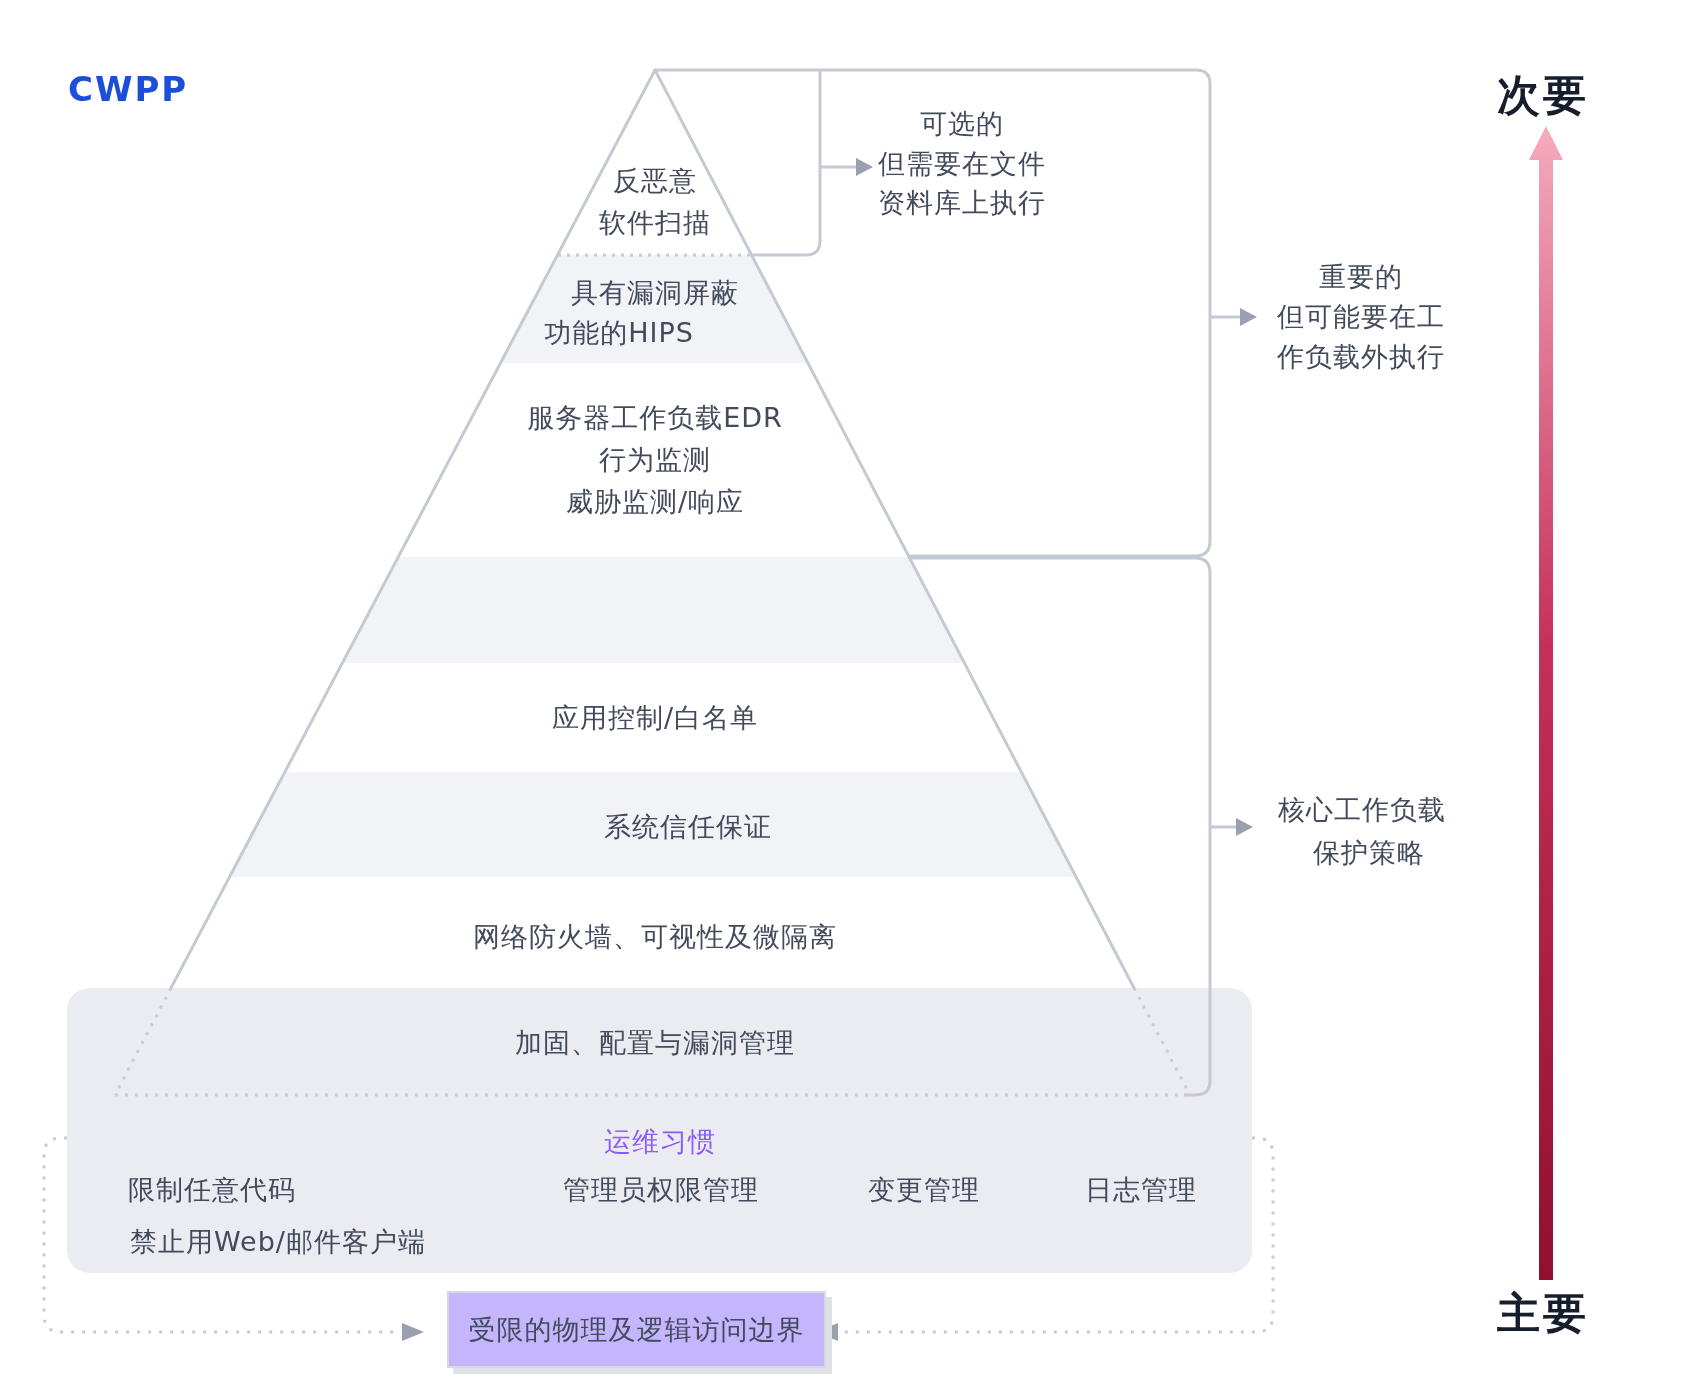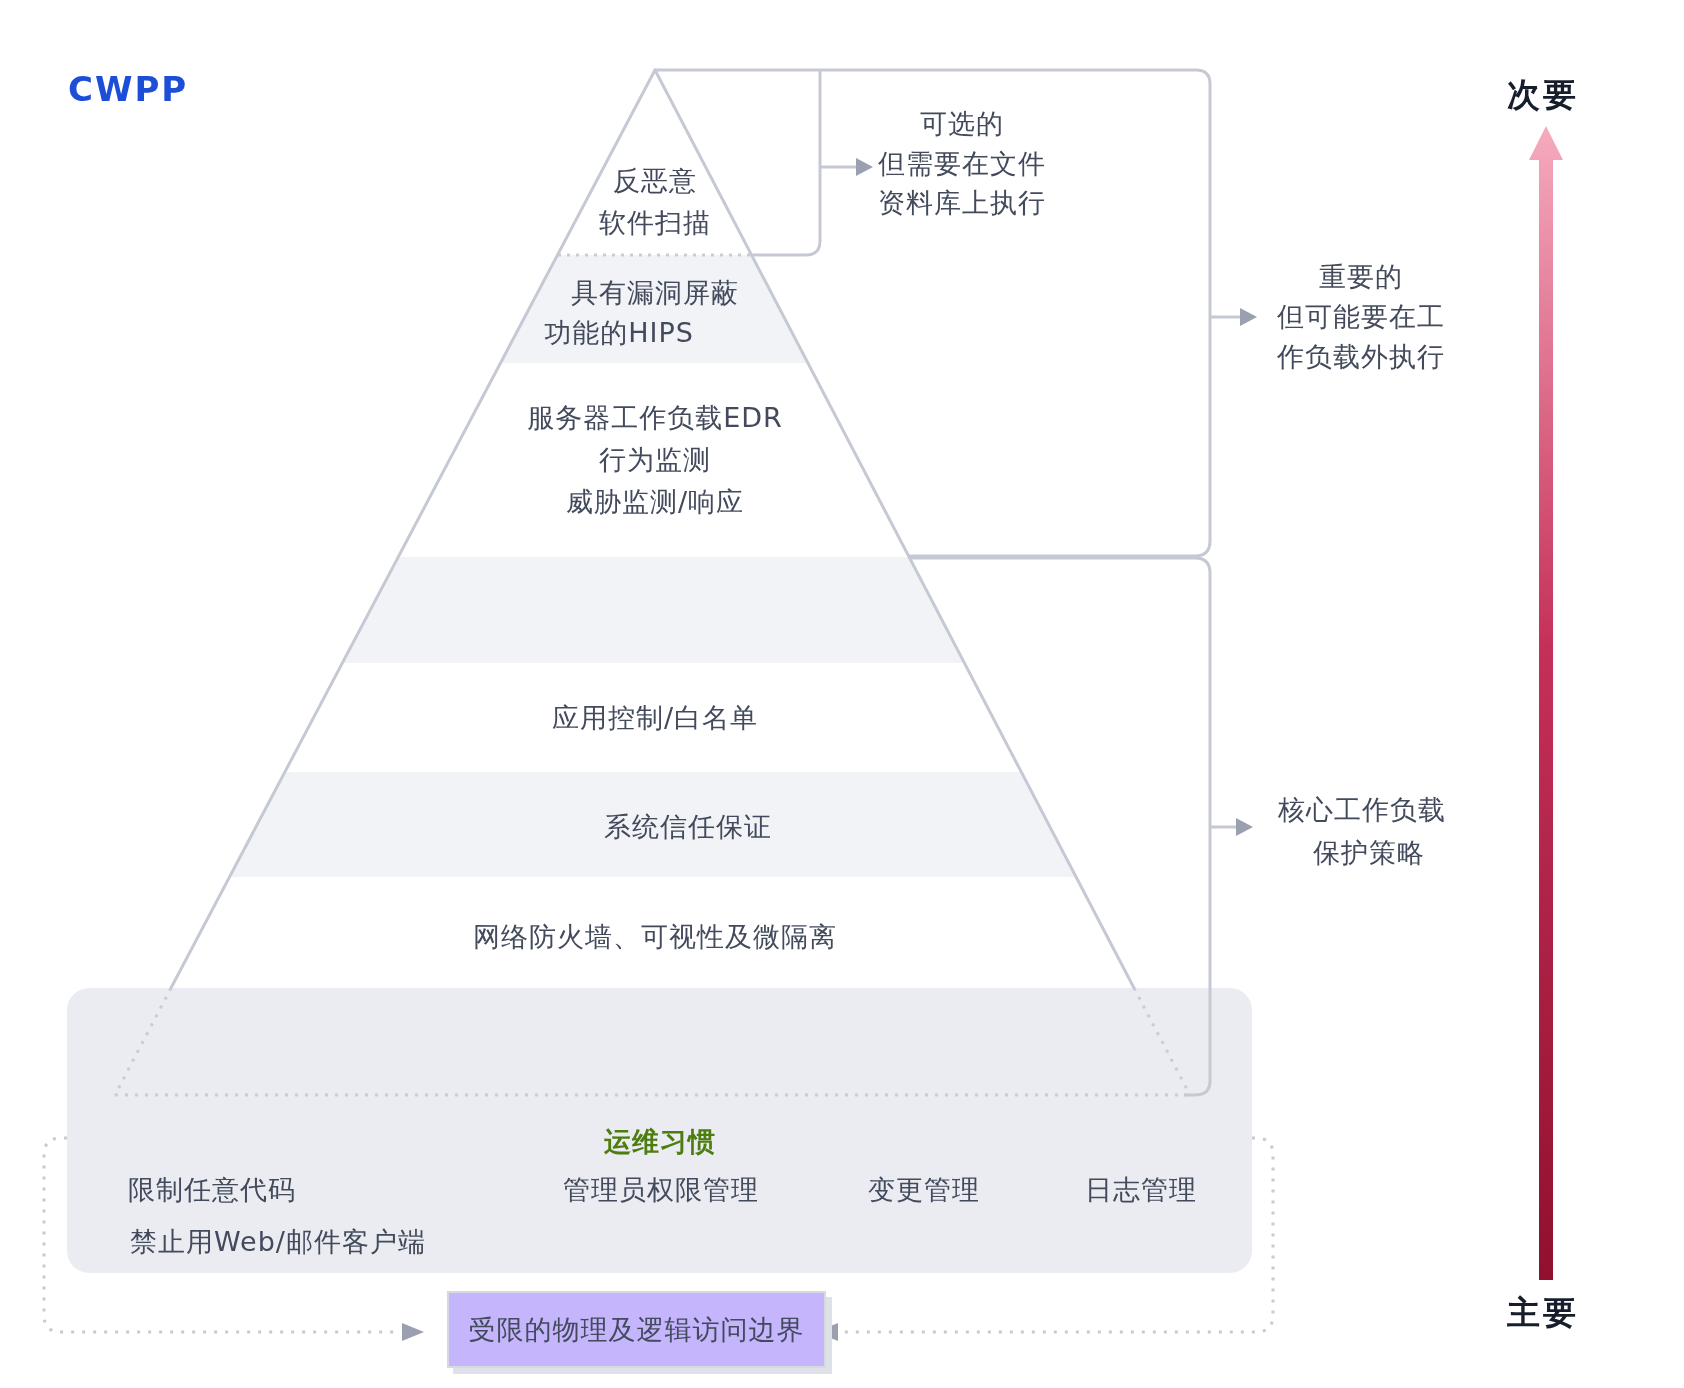--- a/index.html
+++ b/index.html
@@ -7,22 +7,22 @@
     position:relative;width:1684px;height:1388px;background:#ffffff;overflow:hidden;
     font-family:"DejaVu Sans","Liberation Sans",sans-serif;
   }
   .layer-svg{position:absolute;left:0;top:0;}
   .t{
     position:absolute;font-size:27px;color:#424A5C;white-space:nowrap;
     line-height:34px;letter-spacing:1px;
   }
   .c{transform:translateX(-50%);}
   .title{font-size:34px;font-weight:bold;color:#1d4ed8;letter-spacing:2px;}
-  .axis-label{font-size:33px;font-weight:bold;color:#161D2B;letter-spacing:3px;}
-  .ops-heading{font-weight:bold;color:#4d7c0f;}
+  .axis-label{font-size:43px;font-weight:bold;color:#161D2B;letter-spacing:3px;}
+  .ops-heading{font-weight:normal;color:#8b5cf6;}
   .boundary-box{
     position:absolute;left:431px;top:1291px;width:379px;height:77px;
     background:#c4b5fd;border:2px solid #D6D9E0;box-sizing:border-box;
     box-shadow:6px 6px 0 0 #DFE1E8;
     display:flex;align-items:center;justify-content:center;margin-left:16px;
   }
   .boundary-box .t{position:static;}
 </style>
 </head>
 <body>
@@ -107,20 +107,21 @@
   <div class="t c" style="left:655px;top:443px;">行为监测</div>
   <div class="t c" style="left:655px;top:485px;">威胁监测/响应</div>
 
 
   <div class="t c" style="left:655px;top:701px;">应用控制/白名单</div>
 
   <div class="t c" style="left:655px;top:810px;margin-left:33px;">系统信任保证</div>
 
   <div class="t c" style="left:655px;top:920px;">网络防火墙、可视性及微隔离</div>
 
+  <div class="t c" style="left:655px;top:1026px;">加固、配置与漏洞管理</div>
 
   <div class="t c" style="left:962px;top:107px;">可选的</div>
   <div class="t c" style="left:962px;top:147px;">但需要在文件</div>
   <div class="t c" style="left:962px;top:186px;">资料库上执行</div>
 
   <div class="t c" style="left:1361px;top:260px;">重要的</div>
   <div class="t c" style="left:1361px;top:300px;">但可能要在工</div>
   <div class="t c" style="left:1361px;top:340px;">作负载外执行</div>
 
   <div class="t c" style="left:1362px;top:793px;">核心工作负载</div>

